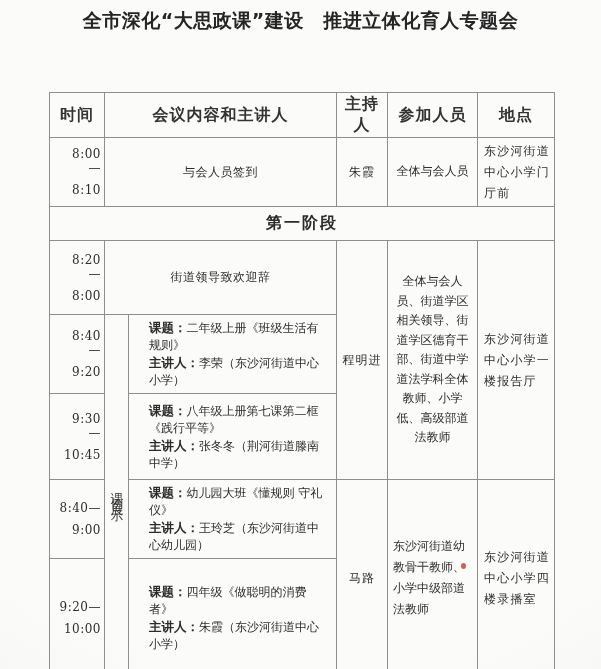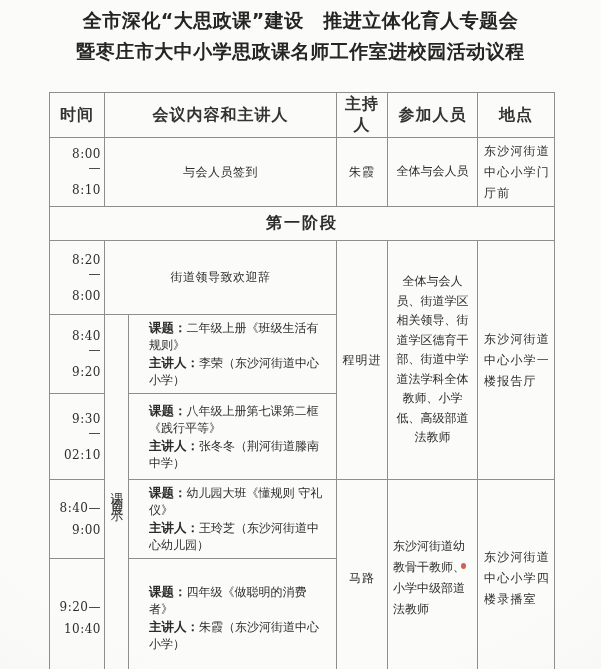--- a/index.html
+++ b/index.html
@@ -61,21 +61,20 @@
     background:#c23b2e;border-radius:50%;opacity:.8;filter:blur(.4px);
   }
 </style>
 </head>
 <body>
 
 <div class="canvas">
 
   <div class="title">
     <div>全市深化“大思政课”建设　推进立体化育人专题会</div>
-    <div>暨枣庄市大中小学思政课名师工作室进校园活动议程</div>
   </div>
 
   <table class="agenda">
     <colgroup>
       <col style="width:55px">
         <col style="width:24px">
         <col style="width:208px">
       <col style="width:51px">
         <col style="width:90px">
         <col style="width:77px">
@@ -126,21 +125,21 @@
       </td>
       <td class="lesson">
         <b>课题：</b><span>二年级上册《班级生活有规则》</span><br>
         <b>主讲人：</b><span>李荣（东沙河街道中心小学）</span>
       </td>
     </tr>
 
     <tr class="h-r4">
       <td class="time-cell">
         <div>9:30 —</div>
-        <div>02:10</div>
+        <div>10:45</div>
       </td>
       <td class="lesson">
         <b>课题：</b><span>八年级上册第七课第二框《践行平等》</span><br>
         <b>主讲人：</b><span>张冬冬（荆河街道滕南中学）</span>
       </td>
     </tr>
 
     <tr class="h-r5">
       <td class="time-cell">
         <div>8:40—</div>
@@ -151,21 +150,21 @@
         <b>主讲人：</b><span>王玲芝（东沙河街道中心幼儿园）</span>
       </td>
       <td rowspan="2" class="host-cell">马路</td>
       <td rowspan="2" class="participants-left">东沙河街道幼教骨干教师、小学中级部道法教师</td>
       <td rowspan="2" class="loc-cell">东沙河街道中心小学四楼录播室</td>
     </tr>
 
     <tr class="h-r6">
       <td class="time-cell">
         <div>9:20—</div>
-        <div>10:40</div>
+        <div>10:00</div>
       </td>
       <td class="lesson">
         <b>课题：</b><span>四年级《做聪明的消费者》</span><br>
         <b>主讲人：</b><span>朱霞（东沙河街道中心小学）</span>
       </td>
     </tr>
   </tbody>
     </table>
 
   <div class="red-speck"></div>

